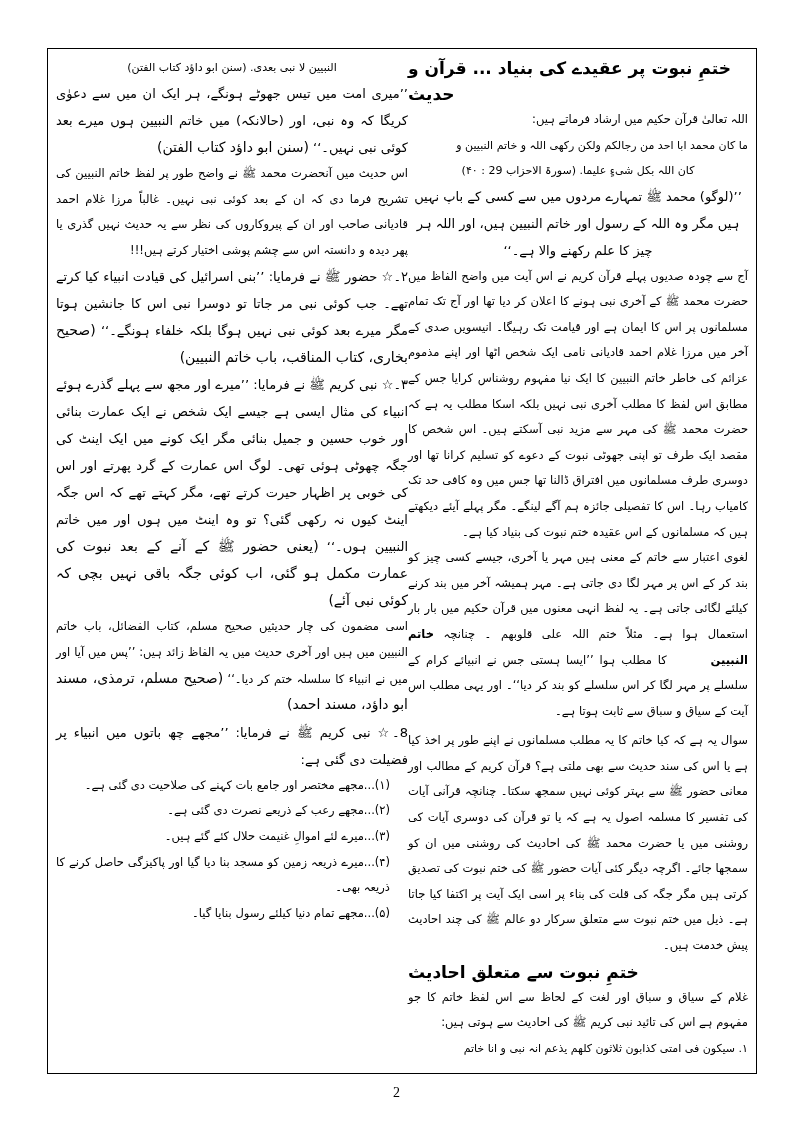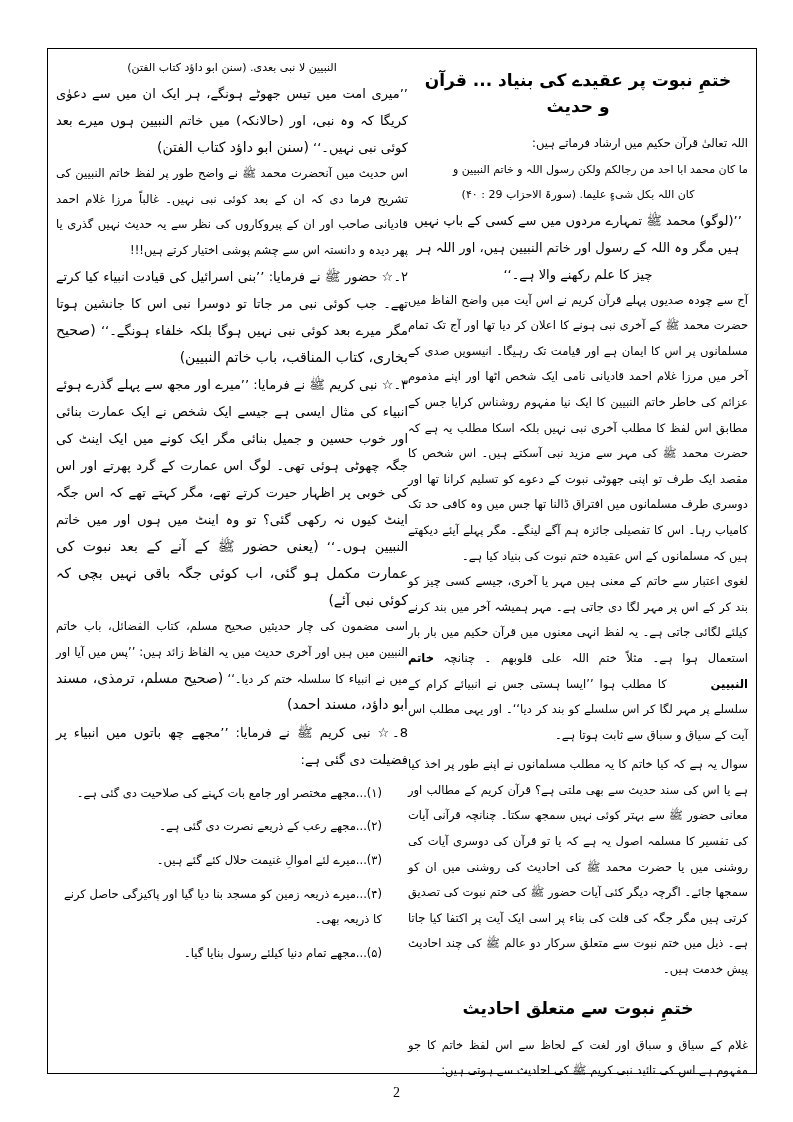--- a/index.html
+++ b/index.html
@@ -4,49 +4,50 @@
 <style>
   html, body { margin: 0; padding: 0; background: #ffffff; }
   body { width: 793px; height: 1122px; position: relative; overflow: hidden;
          font-family: "DejaVu Sans", sans-serif; color: #000; }
   .frame { position: absolute; left: 47px; top: 48px; width: 710px; height: 1026px;
            border: 1px solid #000; box-sizing: border-box; }
   .col { position: absolute; top: 6px; direction: rtl; text-align: justify; }
   .col-right { right: 8px; width: 340px; }
   .col-left { left: 8px; width: 352px; }
   .heading { font-family: "DejaVu Sans", sans-serif; font-weight: bold; font-size: 17px;
-             line-height: 26px; margin: 12px; text-align: center; }
+             line-height: 26px; margin: 0; text-align: left; }
   .p { font-size: 11.5px; line-height: 25.6px; margin: 0; }
   .arabic { font-size: 11px; line-height: 25px; margin: 0; font-family: "DejaVu Sans", sans-serif; }
   .center { text-align: center; }
   .quote { font-size: 13px; line-height: 27px; margin: 0; }
   .ref { font-size: 14px; }
   .bold { font-weight: bold; margin-left: 38px; }
-  .list-item { font-size: 11.5px; line-height: 25.6px; margin: 8px; padding-right: 18px; }
+  .list-item { font-size: 11.5px; line-height: 25.6px; margin: 0; padding-right: 18px; }
   .gap { height: 4px; }
   .page-num { position: absolute; top: 1085px; left: 0; width: 793px; text-align: center;
               font-family: "Liberation Serif", serif; font-size: 14px; }
 </style>
 </head>
 <body>
 
 <div class="frame">
 
   <div class="col col-right">
     <h1 class="heading">ختمِ نبوت پر عقیدے کی بنیاد ... قرآن و حدیث</h1>
     <p class="p">اللہ تعالیٰ قرآن حکیم میں ارشاد فرماتے ہیں:</p>
-    <p class="arabic">ما کان محمد ابا احد من رجالکم ولکن رسول اللہ و خاتم النبیین و</p>
+    <p class="arabic">ما کان محمد ابا احد من رجالکم ولکن رکھی اللہ و خاتم النبیین و</p>
     <p class="arabic center">کان اللہ بکل شیءٍ علیما. (سورۃ الاحزاب 29 : ۴۰)</p>
     <p class="quote center">’’(لوگو) محمد ﷺ تمہارے مردوں میں سے کسی کے باپ نہیں ہیں مگر وہ اللہ کے رسول اور خاتم النبیین ہیں، اور اللہ ہر چیز کا علم رکھنے والا ہے۔‘‘</p>
     <p class="p">آج سے چودہ صدیوں پہلے قرآن کریم نے اس آیت میں واضح الفاظ میں حضرت محمد ﷺ کے آخری نبی ہونے کا اعلان کر دیا تھا اور آج تک تمام مسلمانوں پر اس کا ایمان ہے اور قیامت تک رہیگا۔ انیسویں صدی کے آخر میں مرزا غلام احمد قادیانی نامی ایک شخص اٹھا اور اپنے مذموم عزائم کی خاطر خاتم النبیین کا ایک نیا مفہوم روشناس کرایا جس کے مطابق اس لفظ کا مطلب آخری نبی نہیں بلکہ اسکا مطلب یہ ہے کہ حضرت محمد ﷺ کی مہر سے مزید نبی آسکتے ہیں۔ اس شخص کا مقصد ایک طرف تو اپنی جھوٹی نبوت کے دعوے کو تسلیم کرانا تھا اور دوسری طرف مسلمانوں میں افتراق ڈالنا تھا جس میں وہ کافی حد تک کامیاب رہا۔ اس کا تفصیلی جائزہ ہم آگے لینگے۔ مگر پہلے آیئے دیکھتے ہیں کہ مسلمانوں کے اس عقیدہ ختم نبوت کی بنیاد کیا ہے۔</p>
     <p class="p"><span>لغوی اعتبار سے خاتم کے معنی ہیں مہر یا آخری، جیسے کسی چیز کو بند کر کے اس پر مہر لگا دی جاتی ہے۔ مہر ہمیشہ آخر میں بند کرنے کیلئے لگائی جاتی ہے۔ یہ لفظ انہی معنوں میں قرآن حکیم میں بار بار استعمال ہوا ہے۔ مثلاً ختم اللہ علی قلوبھم ۔ چنانچہ</span> <span class="bold">خاتم النبیین</span> <span>کا مطلب ہوا ’’ایسا ہستی جس نے انبیائے کرام کے سلسلے پر مہر لگا کر اس سلسلے کو بند کر دیا‘‘۔ اور یہی مطلب اس آیت کے سیاق و سباق سے ثابت ہوتا ہے۔</span></p>
     <div class="gap"></div>
     <p class="p">سوال یہ ہے کہ کیا خاتم کا یہ مطلب مسلمانوں نے اپنے طور پر اخذ کیا ہے یا اس کی سند حدیث سے بھی ملتی ہے؟ قرآن کریم کے مطالب اور معانی حضور ﷺ سے بہتر کوئی نہیں سمجھ سکتا۔ چنانچہ قرآنی آیات کی تفسیر کا مسلمہ اصول یہ ہے کہ یا تو قرآن کی دوسری آیات کی روشنی میں یا حضرت محمد ﷺ کی احادیث کی روشنی میں ان کو سمجھا جائے۔ اگرچہ دیگر کئی آیات حضور ﷺ کی ختم نبوت کی تصدیق کرتی ہیں مگر جگہ کی قلت کی بناء پر اسی ایک آیت پر اکتفا کیا جاتا ہے۔ ذیل میں ختم نبوت سے متعلق سرکار دو عالم ﷺ کی چند احادیث پیش خدمت ہیں۔</p>
     <h2 class="heading">ختمِ نبوت سے متعلق احادیث</h2>
     <p class="p">غلام کے سیاق و سباق اور لغت کے لحاظ سے اس لفظ خاتم کا جو مفہوم ہے اس کی تائید نبی کریم ﷺ کی احادیث سے ہوتی ہیں:</p>
+    <p class="arabic">۱. سیکون فی امتی کذابون ثلاثون کلھم یذعم انہ نبی و انا خاتم</p>
   </div>
 
   <div class="col col-left">
     <p class="arabic center">النبیین لا نبی بعدی. (سنن ابو داؤد کتاب الفتن)</p>
     <p class="quote"><span>’’میری امت میں تیس جھوٹے ہونگے، ہر ایک ان میں سے دعوٰی کریگا کہ وہ نبی، اور (حالانکہ) میں خاتم النبیین ہوں میرے بعد کوئی نبی نہیں۔‘‘</span> <span class="ref">(سنن ابو داؤد کتاب الفتن)</span></p>
     <p class="p">اس حدیث میں آنحضرت محمد ﷺ نے واضح طور پر لفظ خاتم النبیین کی تشریح فرما دی کہ ان کے بعد کوئی نبی نہیں۔ غالباً مرزا غلام احمد قادیانی صاحب اور ان کے پیروکاروں کی نظر سے یہ حدیث نہیں گذری یا پھر دیدہ و دانستہ اس سے چشم پوشی اختیار کرتے ہیں!!!</p>
     <p class="quote"><span>۲۔☆ حضور ﷺ نے فرمایا: ’’بنی اسرائیل کی قیادت انبیاء کیا کرتے تھے۔ جب کوئی نبی مر جاتا تو دوسرا نبی اس کا جانشین ہوتا مگر میرے بعد کوئی نبی نہیں ہوگا بلکہ خلفاء ہونگے۔‘‘</span> <span class="ref">(صحیح بخاری، کتاب المناقب، باب خاتم النبیین)</span></p>
     <p class="quote"><span>۳۔☆ نبی کریم ﷺ نے فرمایا: ’’میرے اور مجھ سے پہلے گذرے ہوئے انبیاء کی مثال ایسی ہے جیسے ایک شخص نے ایک عمارت بنائی اور خوب حسین و جمیل بنائی مگر ایک کونے میں ایک اینٹ کی جگہ چھوٹی ہوئی تھی۔ لوگ اس عمارت کے گرد پھرتے اور اس کی خوبی پر اظہار حیرت کرتے تھے، مگر کہتے تھے کہ اس جگہ اینٹ کیوں نہ رکھی گئی؟ تو وہ اینٹ میں ہوں اور میں خاتم النبیین ہوں۔‘‘</span> <span class="ref">(یعنی حضور ﷺ کے آنے کے بعد نبوت کی عمارت مکمل ہو گئی، اب کوئی جگہ باقی نہیں بچی کہ کوئی نبی آئے)</span></p>
     <p class="p"><span>اسی مضمون کی چار حدیثیں صحیح مسلم، کتاب الفضائل، باب خاتم النبیین میں ہیں اور آخری حدیث میں یہ الفاظ زائد ہیں: ’’پس میں آیا اور میں نے انبیاء کا سلسلہ ختم کر دیا۔‘‘</span> <span class="ref">(صحیح مسلم، ترمذی، مسند ابو داؤد، مسند احمد)</span></p>
     <p class="quote">8۔☆ نبی کریم ﷺ نے فرمایا: ’’مجھے چھ باتوں میں انبیاء پر فضیلت دی گئی ہے:</p>

